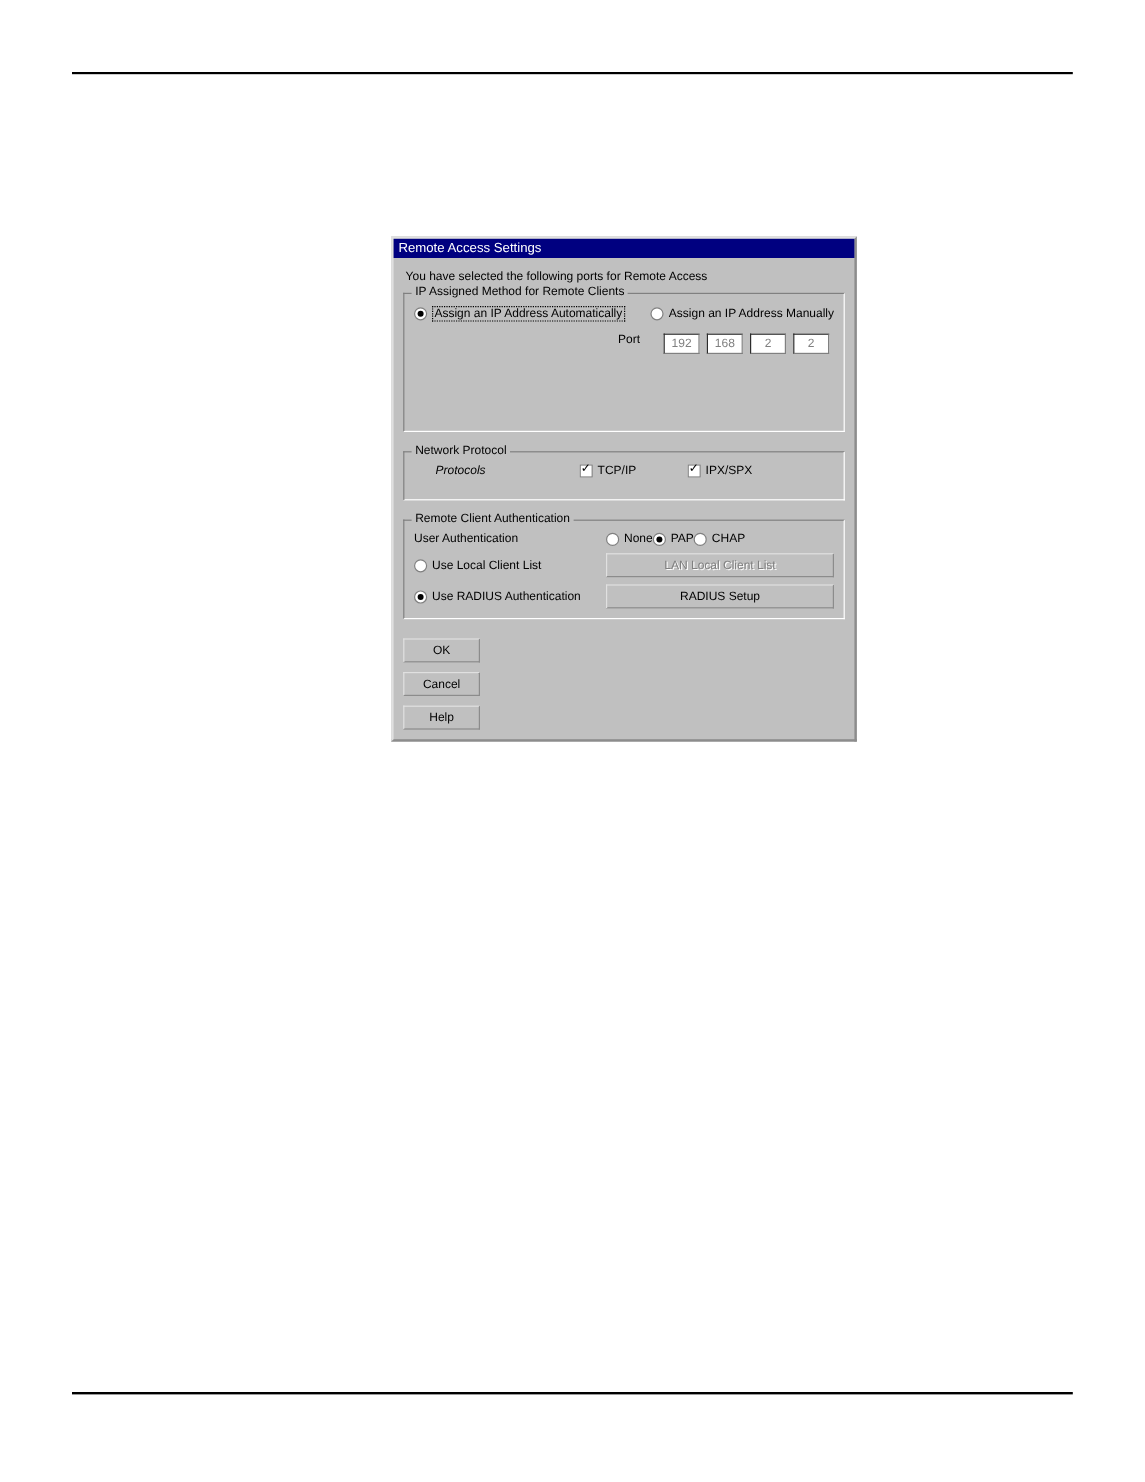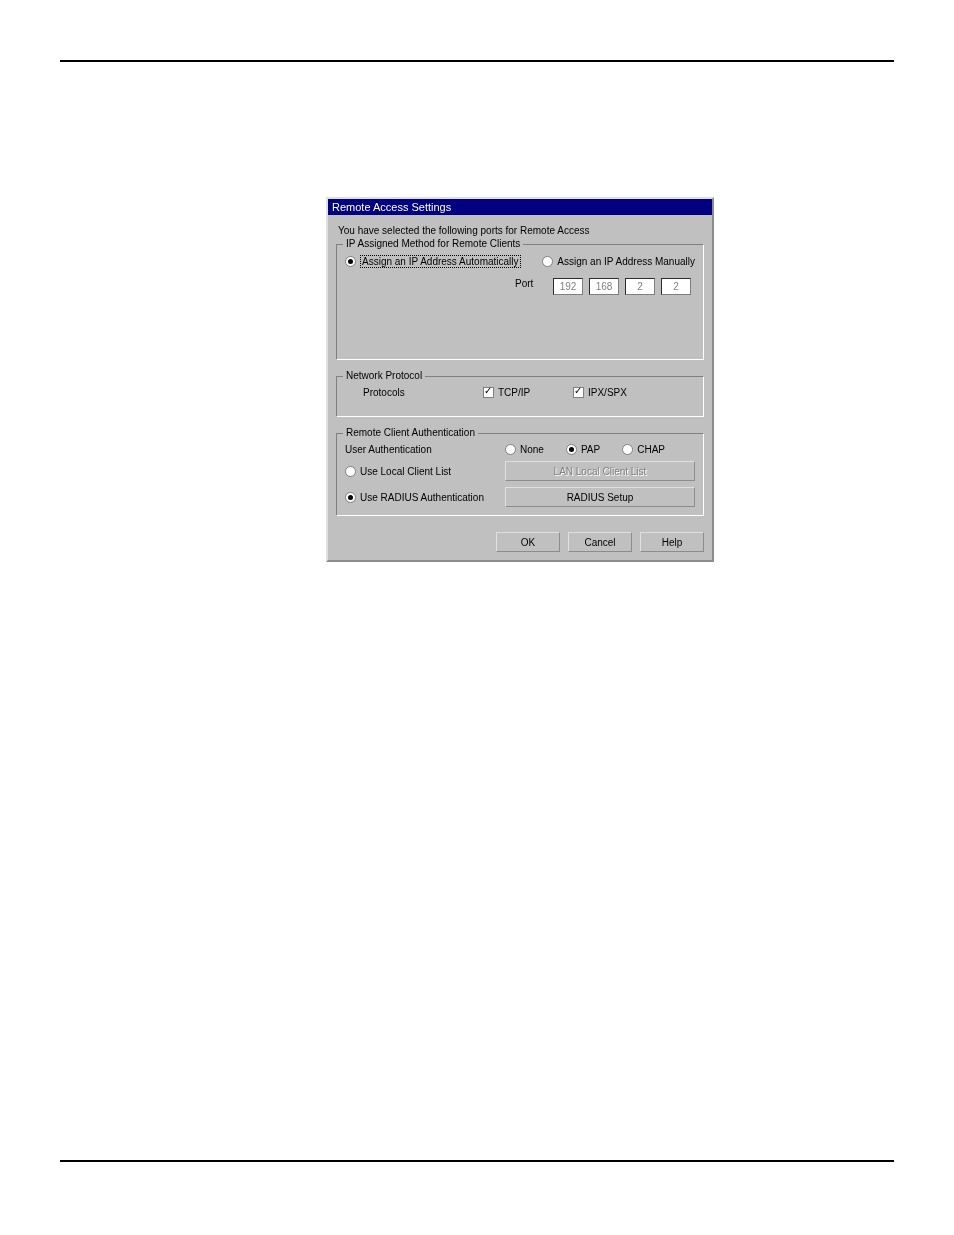--- a/index.html
+++ b/index.html
@@ -110,21 +110,21 @@
     color: #808080;
   }
   .proto-group-inner {
     padding-left: 18px;
   }
   .proto-row {
     display: flex;
     align-items: center;
     margin-bottom: 10px;
   }
-  .proto-row .lbl { width: 120px; }
+  .proto-row .lbl { width: 120px; font-style: italic; }
   .select {
     flex: 1;
     height: 18px;
     background: #fff;
     border: 1px inset #808080;
     display: flex;
     align-items: center;
     justify-content: space-between;
     padding-left: 4px;
     box-sizing: border-box;
@@ -143,40 +143,41 @@
     margin-bottom: 6px;
   }
   .auth-row .left {
     width: 160px;
     display: flex;
     align-items: center;
   }
   .auth-right {
     flex: 1;
     display: flex;
-    gap: 22px;
+    gap: 0;
     justify-content: flex-start;
   }
   .btn {
     height: 20px;
     background: #c0c0c0;
     border: 1px outset #e0e0e0;
     box-sizing: border-box;
     display: flex;
     align-items: center;
     justify-content: center;
     padding: 0 6px;
   }
   .btn.wide { flex: 1; }
   .btn.disabled { color: #808080; text-shadow: 1px 1px 0 #fff; }
   .footer-btns {
     display: flex;
     gap: 8px;
     justify-content: flex-end;
     margin-top: 6px;
+    flex-direction: column;
   }
   .footer-btns .btn { width: 64px; }
 </style>
 </head>
 <body>
 
 <div class="page-header-line"></div>
 
 <div class="dialog-wrap">
   <div class="titlebar">

